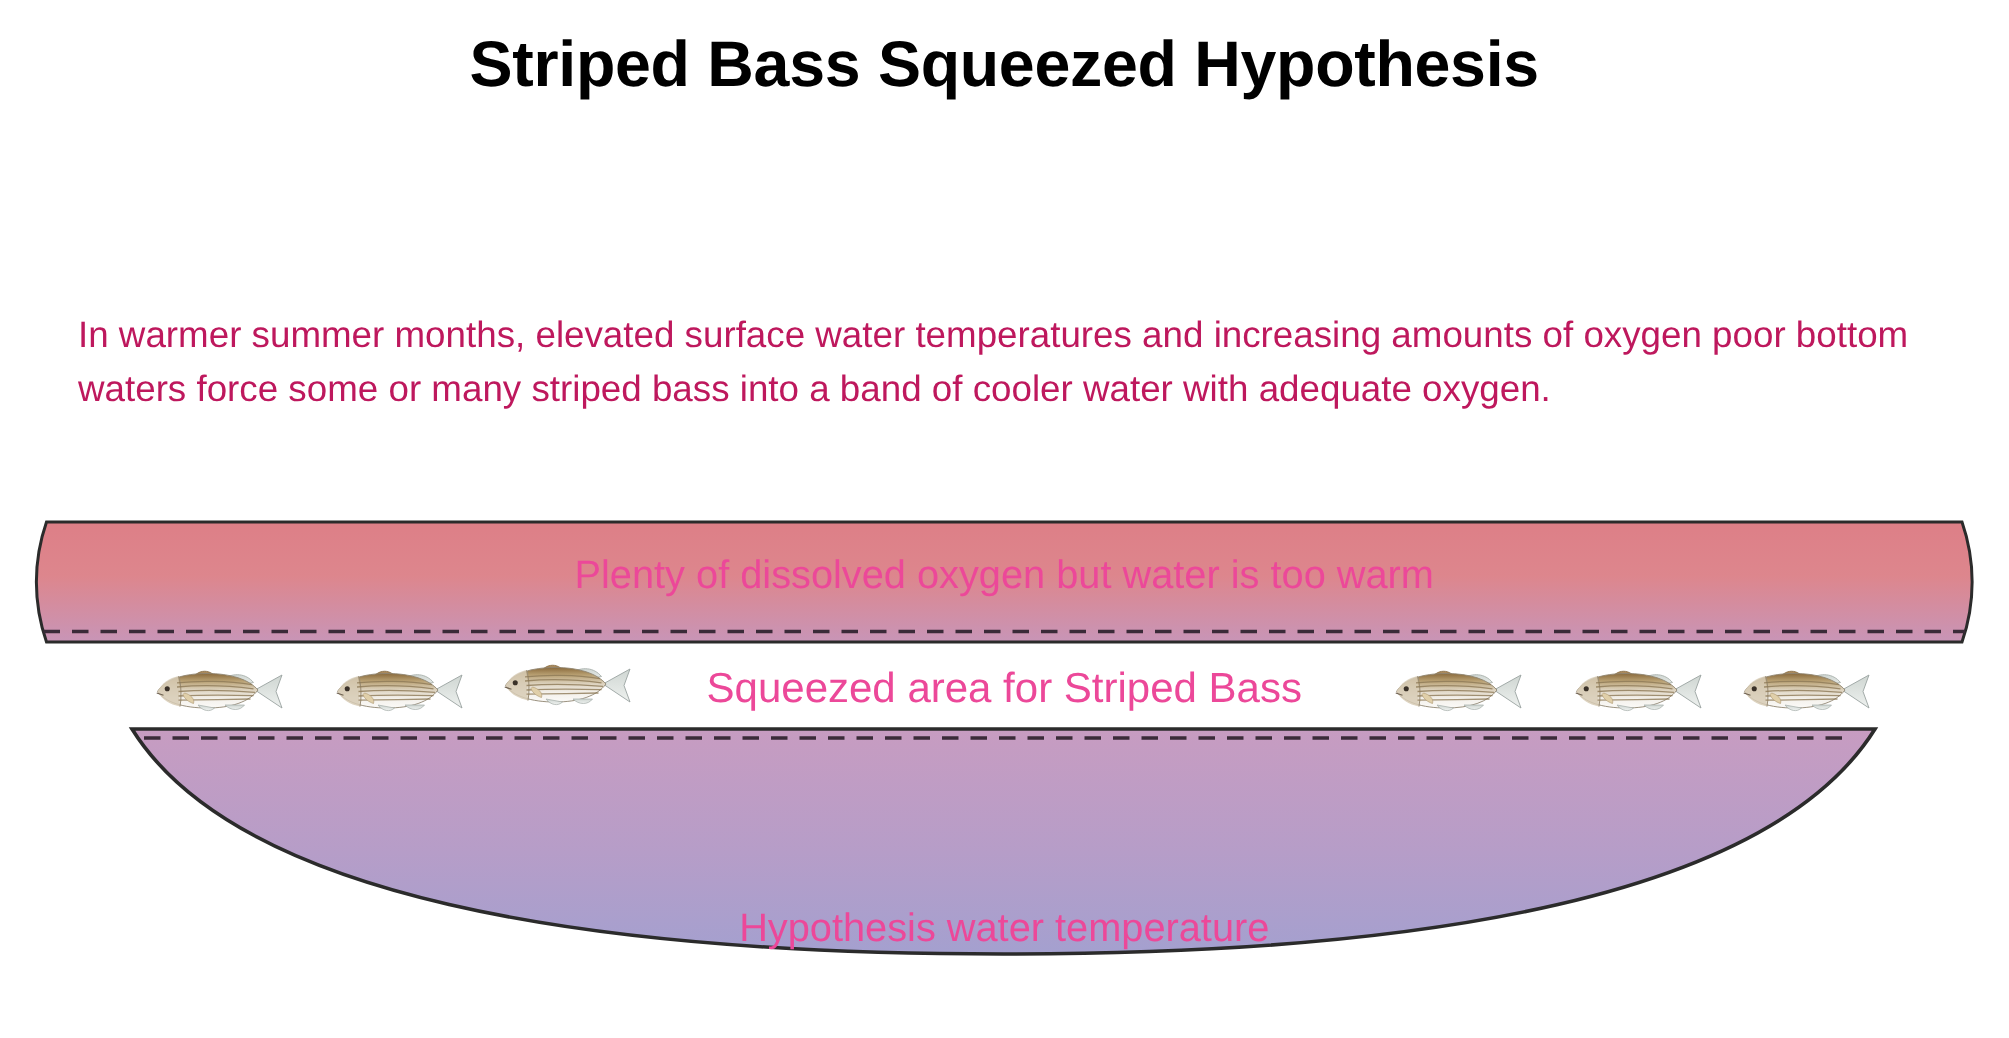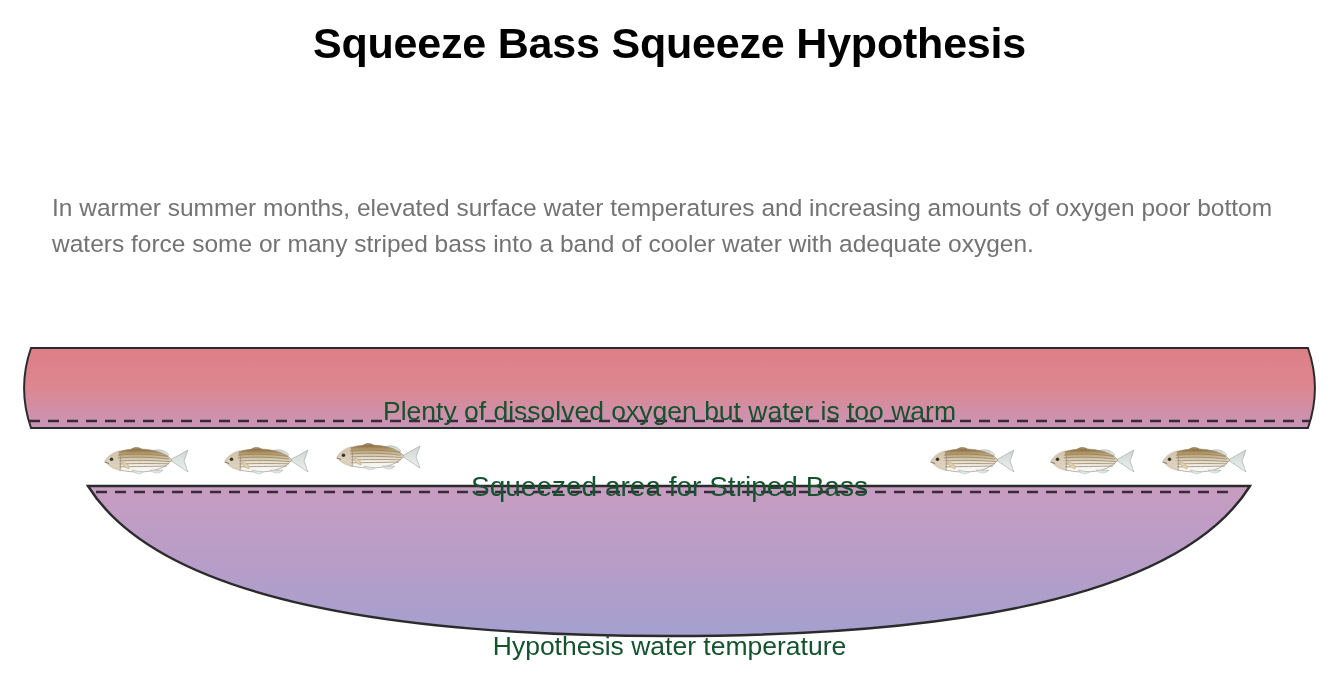--- a/index.html
+++ b/index.html
@@ -27,28 +27,28 @@
     font-size: 43px;
     font-weight: bold;
     letter-spacing: -0.2px;
     color: #000000;
     line-height: 1.1;
   }
 
   
   .intro-paragraph {
     position: absolute;
-    top: 190px;
+    top: 206px;
     left: 52px;
     width: 1245px;
     font-family: "Liberation Sans", sans-serif;
     font-size: 24.5px;
     font-weight: normal;
     line-height: 36px;
-    color: #737373;
+    color: #be185d;
     text-align: left;
   }
 
   
   .diagram {
     position: absolute;
     top: 330px;
     left: 0;
     width: 1339px;
     height: 340px;
@@ -56,24 +56,23 @@
   .diagram svg {
     display: block;
     width: 1339px;
     height: 340px;
   }
 
   
   .band-label {
     position: absolute;
     font-family: "Liberation Sans", sans-serif;
-    color: #14532d;
+    color: #ec4899;
     text-align: center;
     white-space: pre;
-    margin-top: 28px;
   }
   .label-warm {
     top: 367px;
     left: 0;
     width: 1339px;
     font-size: 26.5px;
     line-height: 32px;
   }
   .label-squeeze {
     top: 442px;
@@ -94,21 +93,21 @@
   .fish {
     position: absolute;
     width: 96px;
     height: 40px;
   }
   .fish svg { display: block; width: 96px; height: 40px; }
 </style>
 </head>
 <body>
 
-<div class="page-title">Squeeze Bass Squeeze Hypothesis</div>
+<div class="page-title">Striped Bass Squeezed Hypothesis</div>
 
 <div class="intro-paragraph">In warmer summer months, elevated surface water temperatures and increasing amounts of oxygen poor bottom waters force some or many striped bass into a band of cooler water with adequate oxygen.</div>
 
 <div class="diagram">
 
   <svg viewBox="0 0 1339 340" xmlns="http://www.w3.org/2000/svg">
     <defs>
       <linearGradient id="warmGrad" x1="0" y1="0" x2="0" y2="1">
         <stop offset="0%" stop-color="#dd7f87"></stop>
         <stop offset="45%" stop-color="#dd868d"></stop>

